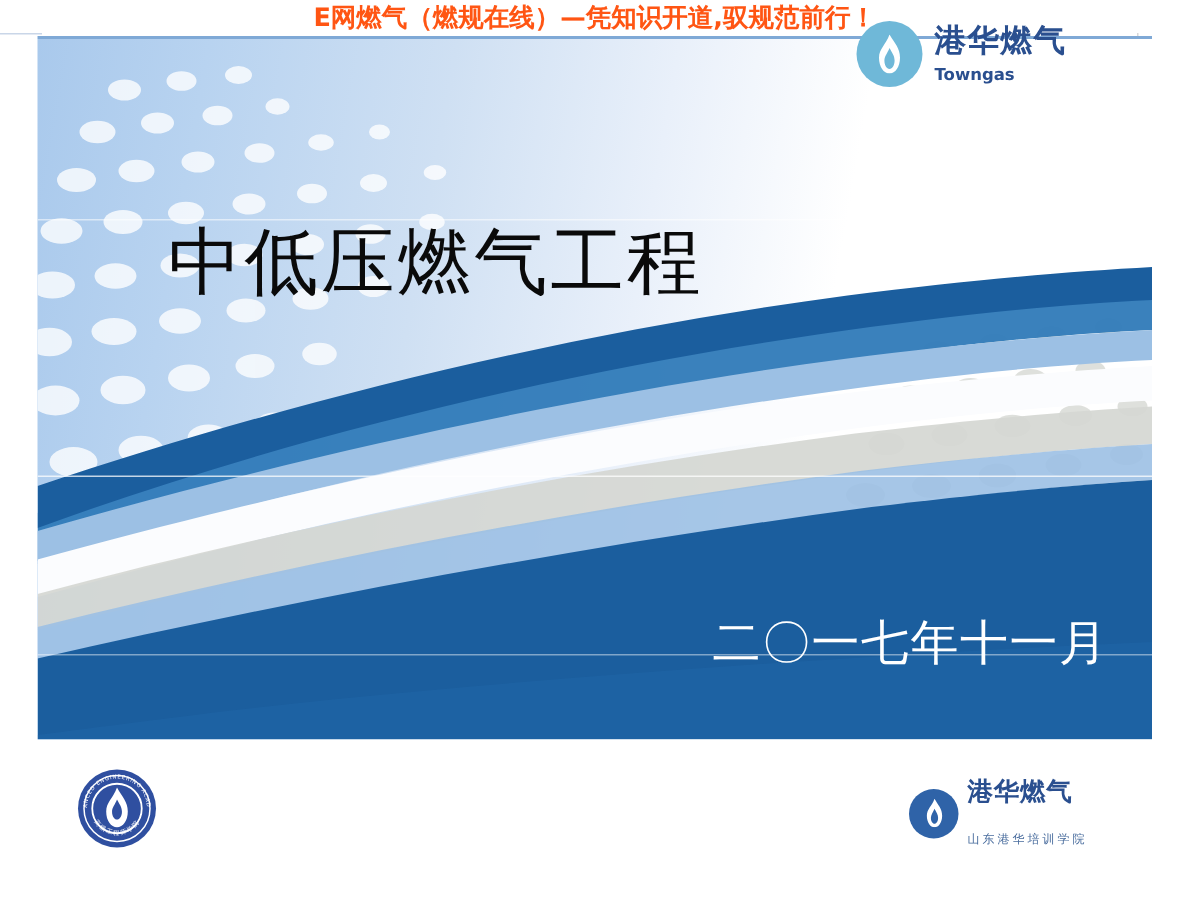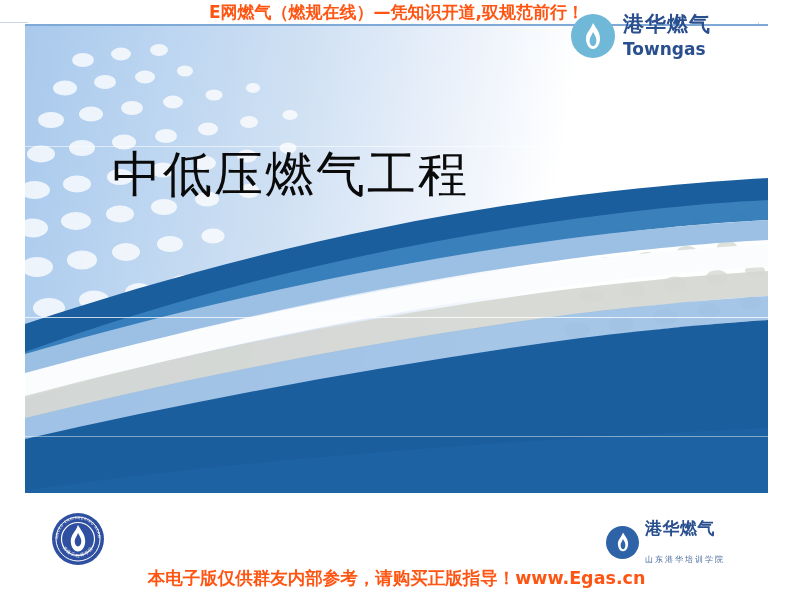--- a/index.html
+++ b/index.html
@@ -158,21 +158,21 @@
   }
   .tg-text { margin-left: 8px; line-height: 1; }
   .tg-cn {
     font-size: 21px;
     font-weight: bold;
     color: #2a4f8f;
     letter-spacing: 1px;
     white-space: nowrap;
   }
   .tg-en {
-    font-size: 17px;
+    font-size: 11px;
     font-weight: bold;
     color: #2a4f8f;
     letter-spacing: 0px;
     margin-top: 6px;
   }
 
   
   #sd-logo {
     position: absolute;
     left: 606px;
@@ -341,20 +341,21 @@
 
         <path d="M0,469 L743,469 L743,404 C600,410 380,424 200,442 C120,450 55,459 0,466 Z" fill="#2169aa" opacity="0.38"></path>
       </svg>
     </div>
 
     <div class="hair" id="hair-1"></div>
     <div class="hair" id="hair-2"></div>
     <div class="hair" id="hair-3"></div>
 
     <div id="title-1">中低压燃气工程</div>
+    <div id="slide-date">二〇一七年十一月</div>
 
   </div>
 
   <div id="towngas-logo">
     <div class="tg-circle">
       <svg class="tg-flame" viewBox="0 0 18 26" xmlns="http://www.w3.org/2000/svg" aria-hidden="true">
         <path d="M9,0 C12.5,6 16,9 16,15.5 C16,21.5 12.8,26 9,26 C5.2,26 2,21.5 2,15.5 C2,9.5 6.5,7 9,0 Z" fill="#ffffff"></path>
         <path d="M9,9 C10.8,12.4 12.4,14.2 12.4,17.4 C12.4,20.6 10.9,23 9,23 C7.1,23 5.6,20.6 5.6,17.4 C5.6,14.4 7.6,12.6 9,9 Z" fill="#6fb8d8"></path>
       </svg>
     </div>
@@ -390,15 +391,14 @@
         <path d="M6.5,0 C9,4.4 11.6,6.6 11.6,11.3 C11.6,15.7 9.3,19 6.5,19 C3.7,19 1.4,15.7 1.4,11.3 C1.4,6.9 4.7,5.1 6.5,0 Z" fill="#ffffff"></path>
         <path d="M6.5,6.6 C7.8,9 8.9,10.4 8.9,12.7 C8.9,15 7.8,16.7 6.5,16.7 C5.2,16.7 4.1,15 4.1,12.7 C4.1,10.5 5.5,9.2 6.5,6.6 Z" fill="#2f63a8"></path>
       </svg>
     </div>
     <div class="sd-text">
       <div class="sd-cn">港华燃气</div>
       <div class="sd-sub">山东港华培训学院</div>
     </div>
   </div>
 
-  <div class="banner" id="bottom-banner">本电子版仅供群友内部参考，请购买正版指导！www.Egas.cn</div>
 
 </div>
 
 </body></html>

